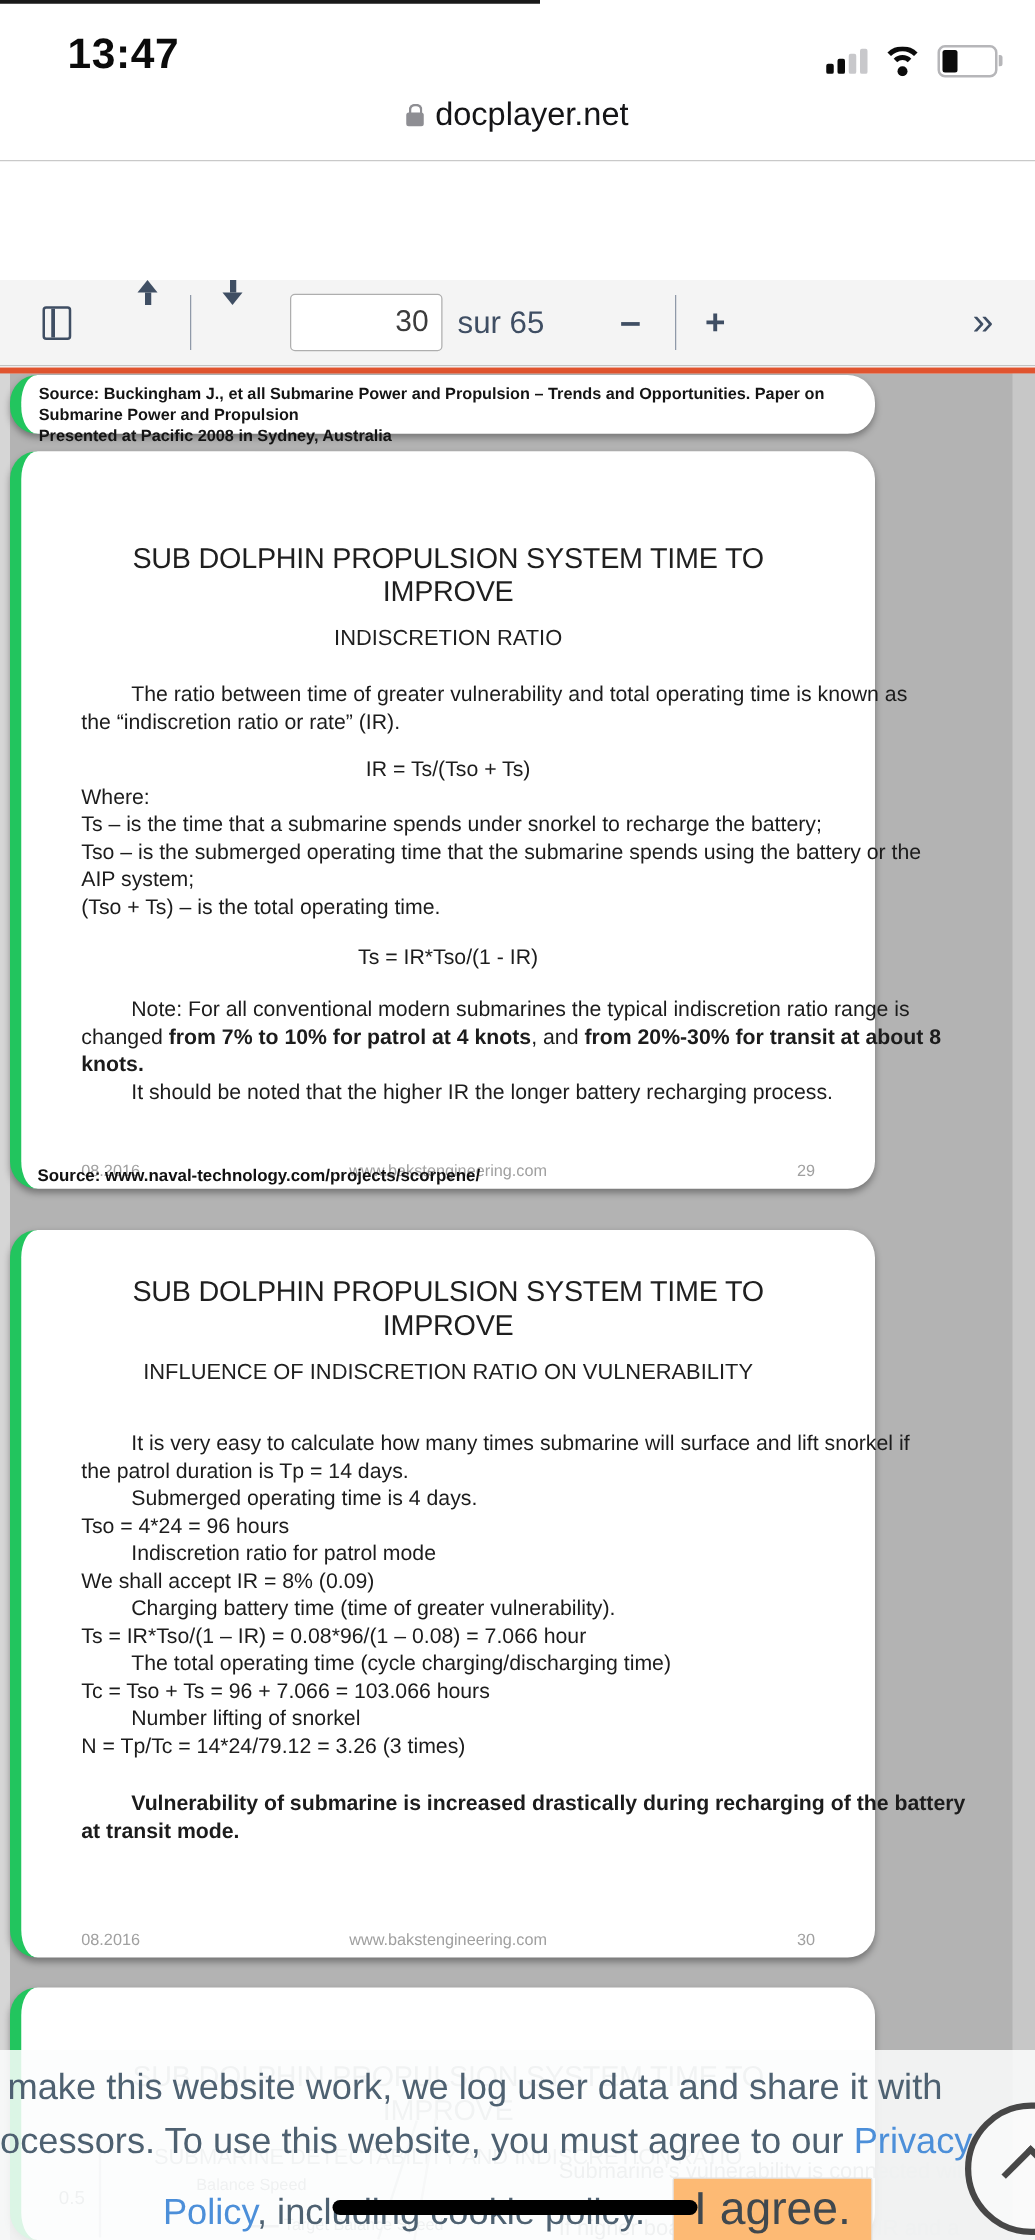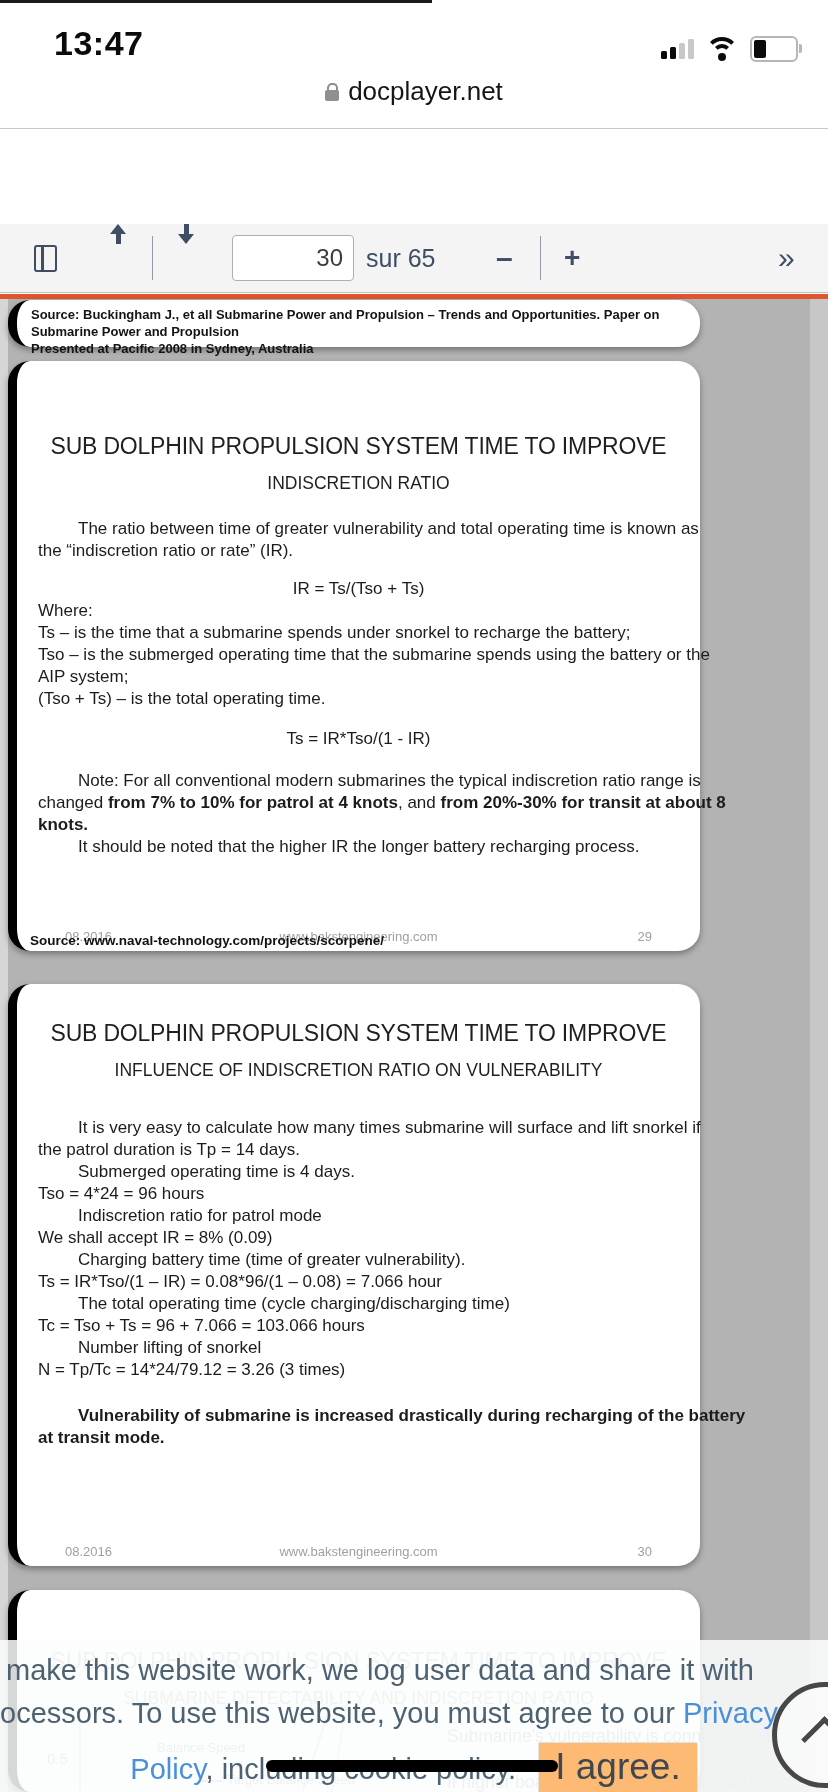--- a/index.html
+++ b/index.html
@@ -54,30 +54,30 @@
   .minus{left:496px;font-size:30px;font-weight:700;}
   .plus{left:564px;font-size:28px;font-weight:700;}
   .more{left:778px;font-size:30px;}
 
   .orange-line{position:absolute;top:294px;left:0;width:100%;height:5px;background:#e0542f;}
 
   
   .doc{position:absolute;top:299px;left:0;width:100%;bottom:0;background:#b3b3b3;}
   .rail-l{position:absolute;top:299px;left:0;width:8px;bottom:0;background:#d6d6d6;}
   .rail-r{position:absolute;top:299px;left:810px;width:18px;bottom:0;background:#c7c7c7;}
-  .sheet{position:absolute;left:8px;width:692px;background:#fff;border-left:9px solid #000000;
+  .sheet{position:absolute;left:8px;width:692px;background:#fff;border-left:9px solid #22c55e;
          box-sizing:border-box;box-shadow:0 3px 6px rgba(0,0,0,.35);border-radius:22px;}
   .note-sheet{top:300px;height:47px;padding:6px 14px 0 14px;}
   .note-sheet .nl{font-size:13px;font-weight:700;color:#141414;line-height:17px;}
 
   .slide{font-size:17px;color:#1c1c1c;}
   .p29{top:361px;height:590px;}
   .p30{top:984px;height:582px;}
   .p31{top:1590px;height:202px;}
-  .slide .inner{padding:0 21px;}
+  .slide .inner{padding:0 48px;}
   .s-title{text-align:center;font-size:23px;letter-spacing:-.2px;color:#1f1f1f;}
   .s-sub{text-align:center;font-size:17.5px;margin-top:13px;color:#1f1f1f;}
   .p29 .s-title{margin-top:72px;}
   .p30 .s-title{margin-top:36px;}
   .body29{margin-top:24px;line-height:22px;}
   .body30{margin-top:36px;line-height:22px;}
   .line{white-space:nowrap;}
   .ind{padding-left:40px;}
   .ctr{text-align:center;}
   .b{font-weight:700;}

